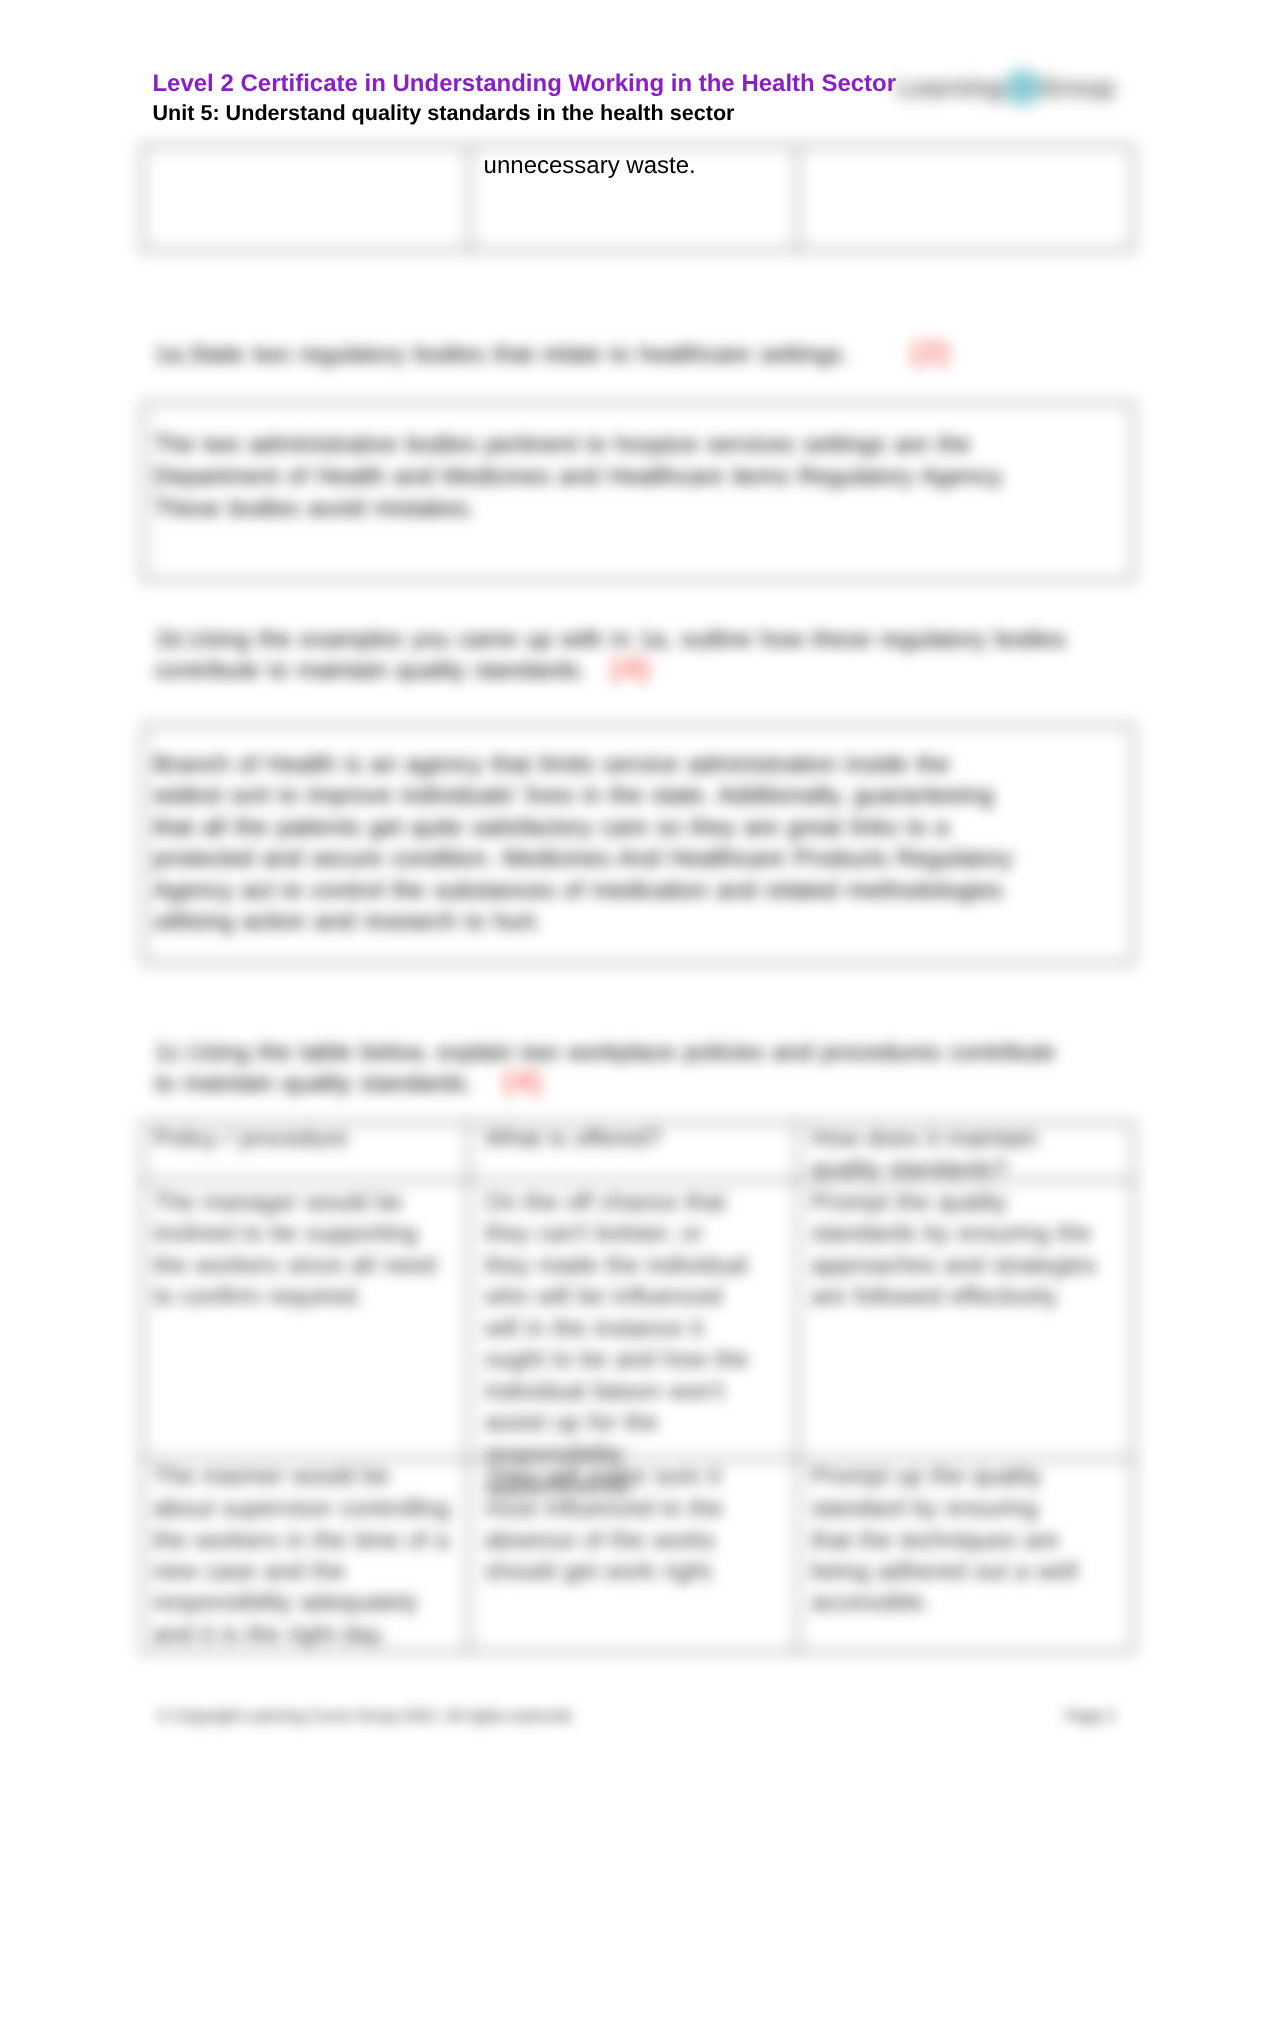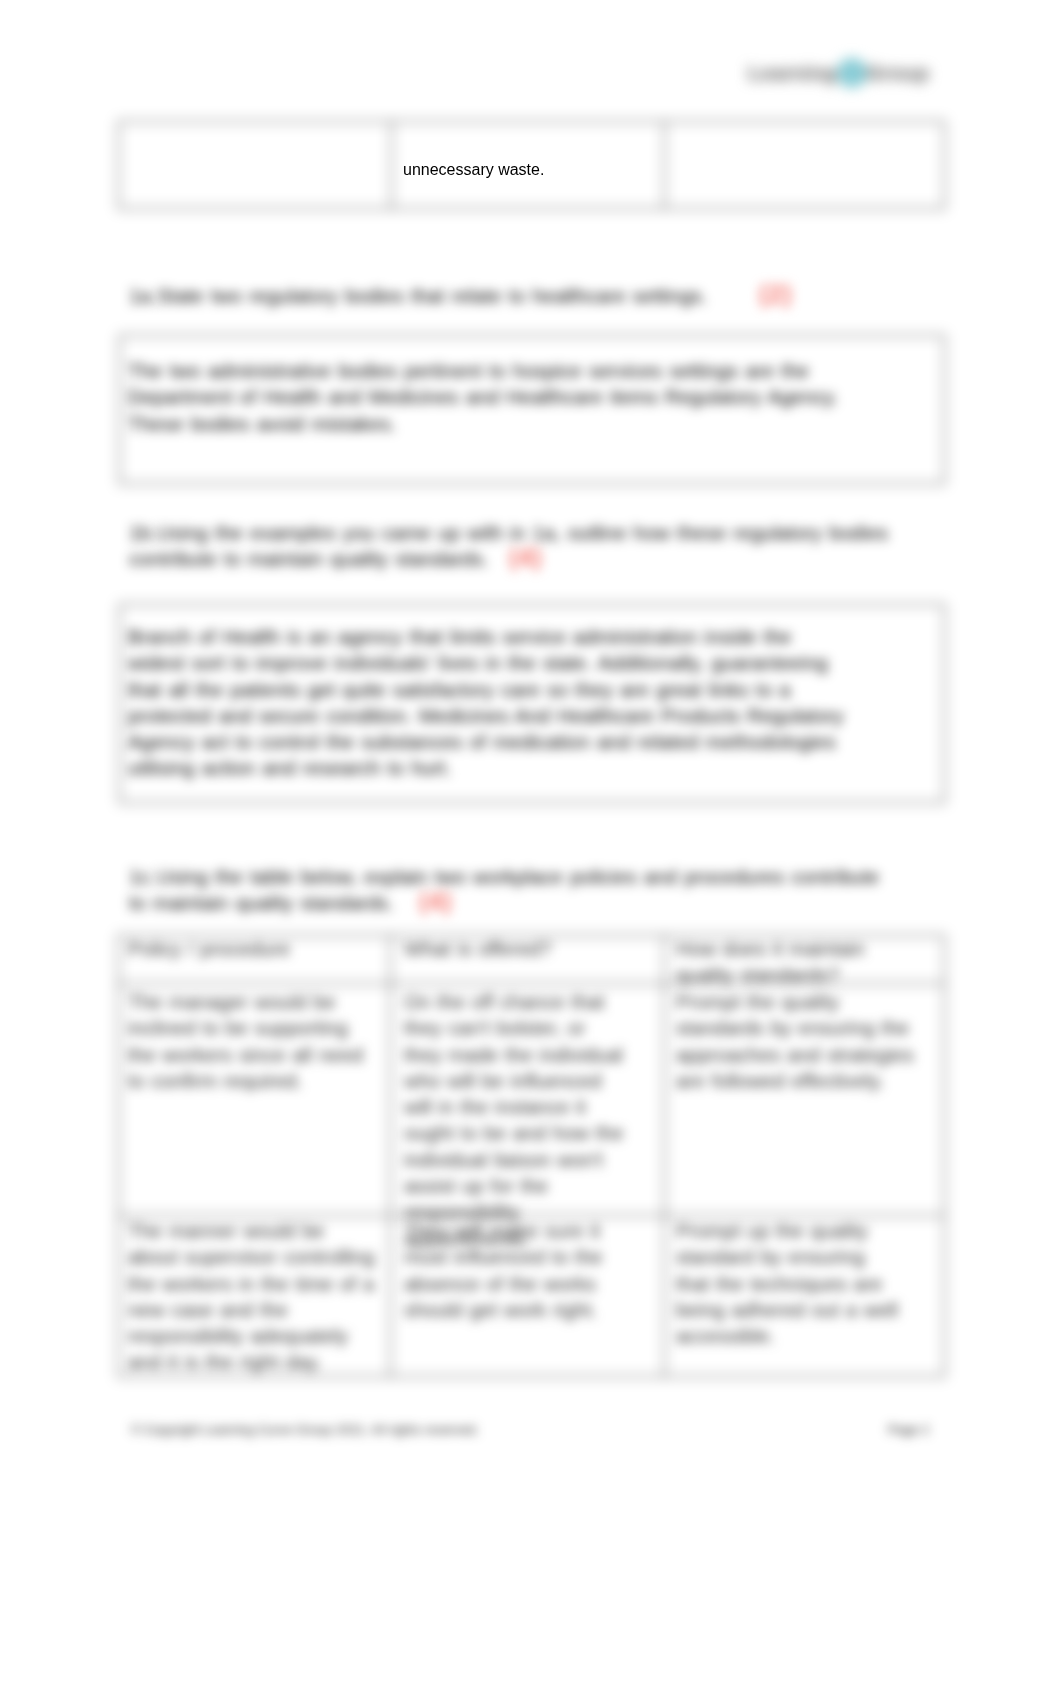--- a/index.html
+++ b/index.html
@@ -12,21 +12,21 @@
   .logo{position:absolute;left:748px;top:50px;width:205px;height:46px;filter:blur(6.3px);}
 
   
   .blur-text{filter:blur(5.2px);}
 
   
   .rule{position:absolute;background:#000;}
   .gridlayer{position:absolute;left:0;top:0;width:1062px;height:1686px;filter:blur(6.5px);}
 
   
-  .ct-txt{position:absolute;font-size:16px;line-height:26.4px;color:#000;margin-top:32px;}
+  .ct-txt{position:absolute;font-size:20px;line-height:26.4px;color:#000;}
   .ct-c2{left:403px;top:125px;width:250px;}
   .ct-c3{left:678px;top:125px;width:256px;}
 
   
   .qnum,.qtxt{position:absolute;font-size:20px;line-height:26px;color:#0f0f0f;word-spacing:1.5px;white-space:nowrap;}
   .qmark{position:absolute;font-size:25px;line-height:26px;font-weight:bold;letter-spacing:1px;color:#f4736b;white-space:nowrap;}
   .q1a-num{left:129px;top:283px;}
   .q1a-l1{left:157px;top:283px;}
   .q1a-mk{left:759px;top:281px;}
   .q1b-num{left:129px;top:520px;}
@@ -87,20 +87,22 @@
     <div class="rule" style="left:118px;top:935px;width:827px;height:1px;"></div>
     <div class="rule" style="left:118px;top:983px;width:827px;height:1px;"></div>
     <div class="rule" style="left:118px;top:1215px;width:827px;height:1px;"></div>
     <div class="rule" style="left:118px;top:1376px;width:827px;height:1px;"></div>
     <div class="rule" style="left:118px;top:935px;width:1px;height:442px;"></div>
     <div class="rule" style="left:390px;top:935px;width:1px;height:442px;"></div>
     <div class="rule" style="left:664px;top:935px;width:1px;height:442px;"></div>
     <div class="rule" style="left:944px;top:935px;width:1px;height:442px;"></div>
   </div>
 
+  <div class="hdr-title">Level 2 Certificate in Understanding Working in the Health Sector</div>
+  <div class="hdr-sub">Unit 5: Understand quality standards in the health sector</div>
   <div class="logo">
     <svg viewBox="0 0 205 46" width="205" height="46" aria-hidden="true">
       <text x="0" y="30" font-family="Liberation Sans, sans-serif" font-size="21" font-weight="bold" fill="#5c5c5c">Learning</text>
       <circle cx="104" cy="23" r="15" fill="#74c3cf" opacity="0.85"></circle>
       <text x="118" y="30" font-family="Liberation Sans, sans-serif" font-size="21" font-weight="bold" fill="#5c5c5c">Group</text>
     </svg>
   </div>
 
   <div class="ct-txt ct-c2">unnecessary waste.</div>
 

